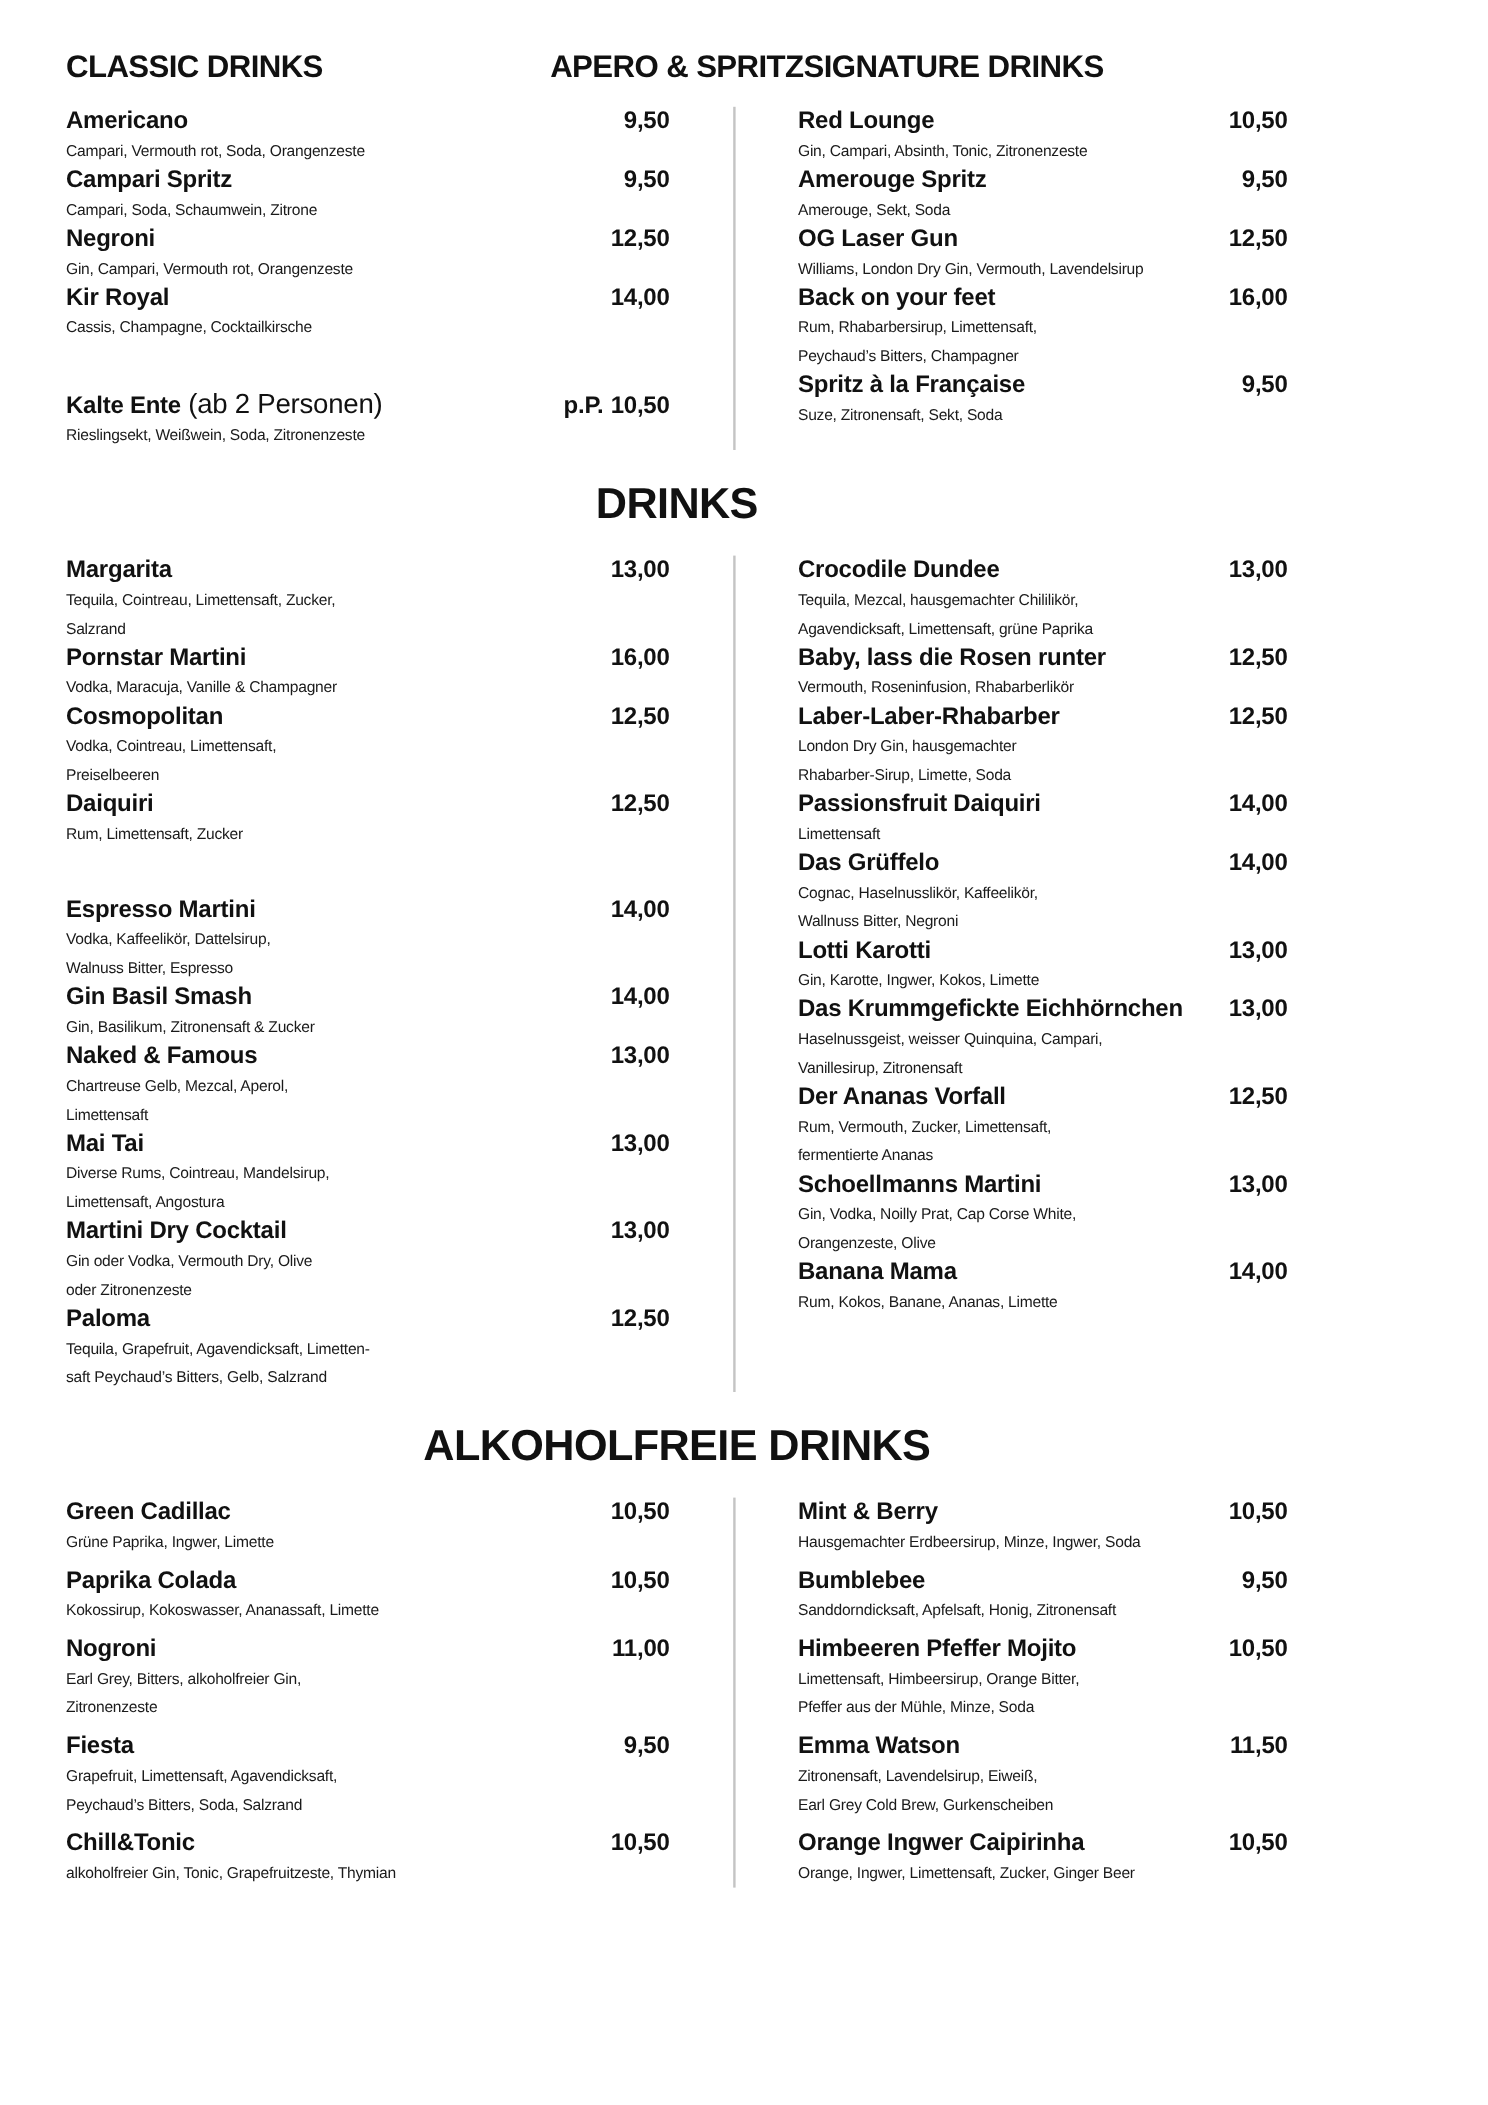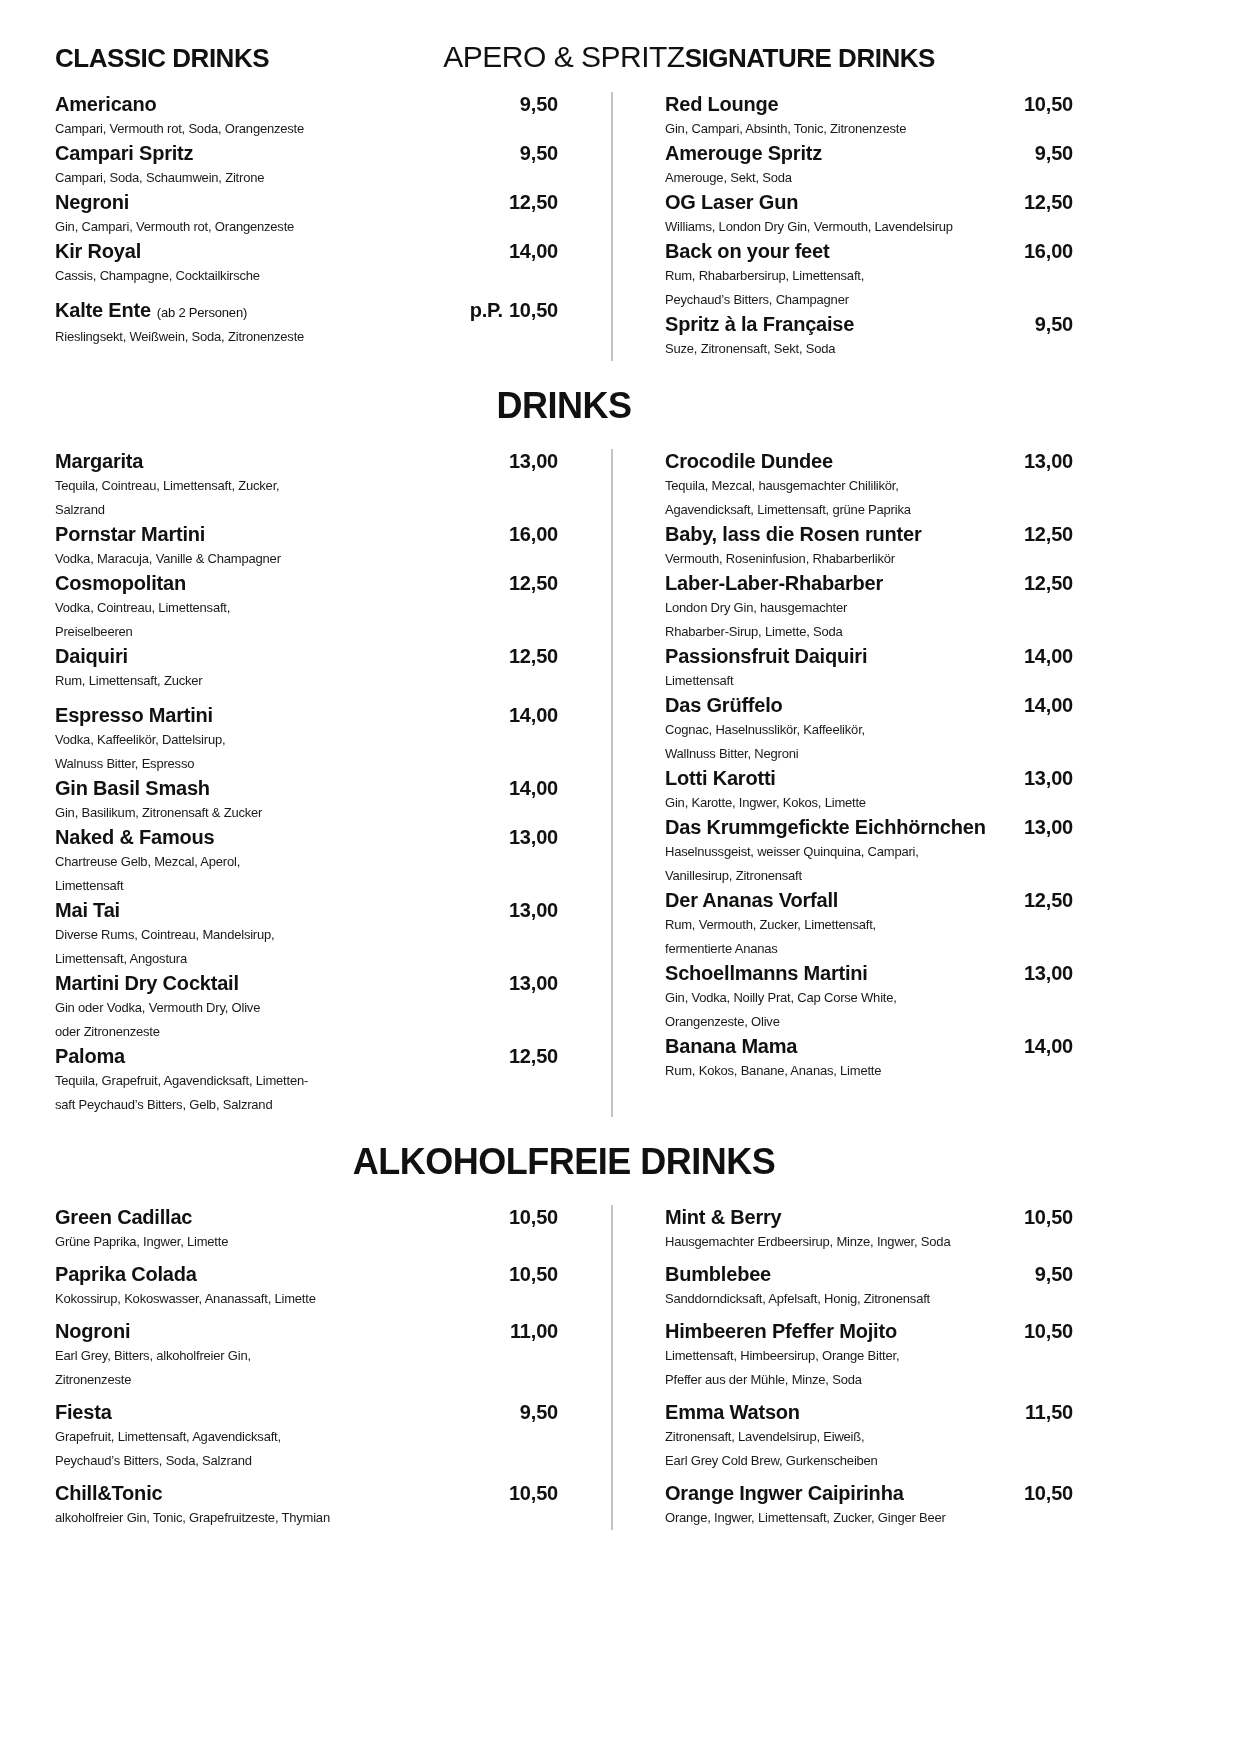--- a/index.html
+++ b/index.html
@@ -32,22 +32,22 @@
   .side-title {
     flex: 1;
     font-size: 26px;
     font-weight: 700;
     letter-spacing: -0.5px;
     white-space: nowrap;
   }
   .side-title.right { text-align: left; }
   .main-title {
     flex: 0 0 auto;
-    font-size: 30px;
-    font-weight: 400;
+    font-size: 26px;
+    font-weight: 700;
     letter-spacing: -0.5px;
     text-align: center;
     white-space: nowrap;
   }
   
   .section-title {
     text-align: center;
     font-size: 36px;
     font-weight: 700;
     letter-spacing: -0.5px;
@@ -55,34 +55,34 @@
   }
   .columns {
     display: grid;
     grid-template-columns: 503px 1fr 408px;
     align-items: stretch;
   }
   .column-divider-cell { display: flex; justify-content: center; }
   .column-divider { width: 2px; background: var(--divider); }
   
   .menu-item { margin: 0; }
-  .menu-item.gap-before { margin-top: 10px; }
+  .menu-item.gap-before { margin-top: 39px; }
   .loose .menu-item + .menu-item { margin-top: 8px; }
   .item-head {
     display: flex;
     align-items: baseline;
     font-size: 20px;
     font-weight: 700;
     line-height: 25px;
     letter-spacing: -0.2px;
     white-space: nowrap;
   }
   .item-name-suffix {
     font-weight: 400;
-    font-size: 13px;
+    font-size: 23px;
     letter-spacing: -0.2px;
     margin-left: 6px;
   }
   .item-price {
     margin-left: auto;
     white-space: nowrap;
   }
   .item-price .price-prefix { margin-right: 6px; }
   .item-ingredients {
     font-size: 13px;

